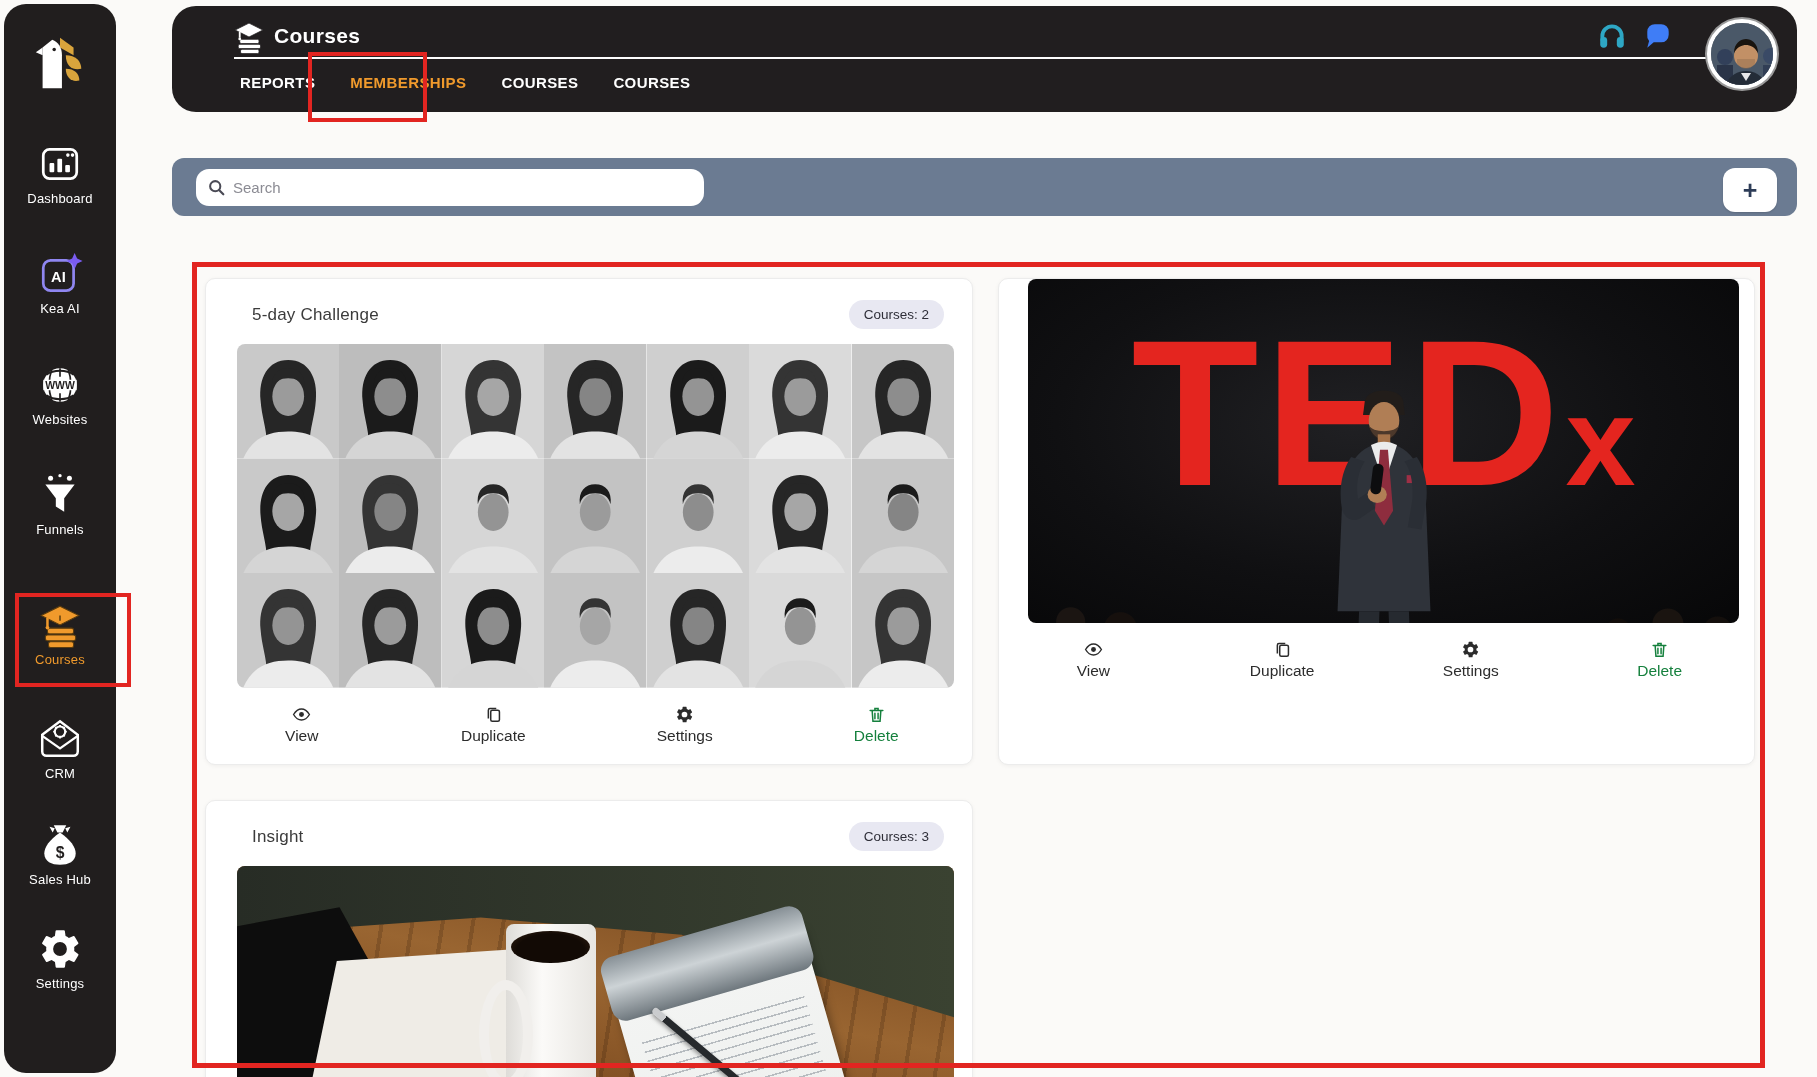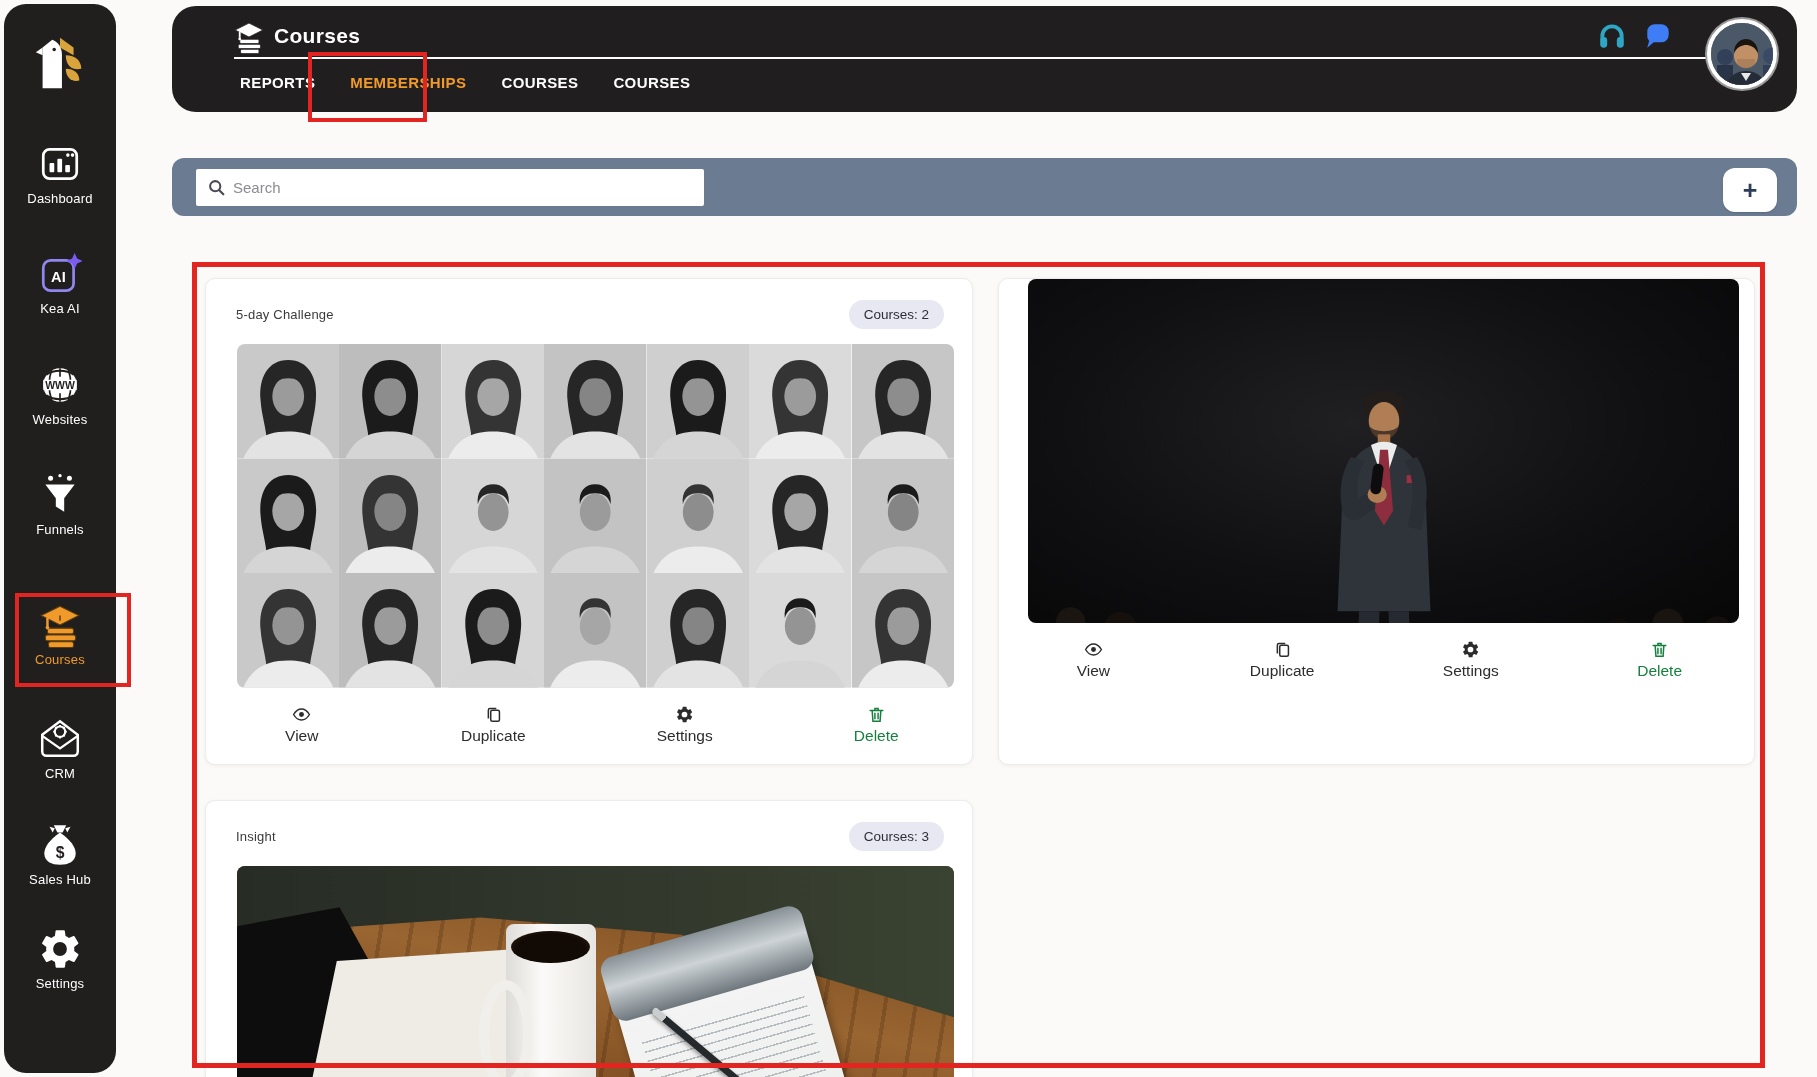--- a/index.html
+++ b/index.html
@@ -31,40 +31,40 @@
   .hp-icon { position:absolute; right:170px; top:15px; width:30px; height:30px; cursor:pointer; }
   .chat-icon { position:absolute; right:124px; top:16px; width:30px; height:28px; cursor:pointer; }
   .avatar { position:absolute; right:20px; top:13px; width:70px; height:70px; border-radius:50%;
             border:4px solid #fff; box-shadow:0 0 0 2px #9a9a9a, inset 0 0 0 1px #777;
             overflow:hidden; background:#39424e; cursor:pointer; z-index:6; }
 
   
   .toolbar { position:absolute; left:172px; top:158px; width:1625px; height:58px;
              background:#6b7b92; border-radius:12px; z-index:3; }
   .searchbox { position:absolute; left:24px; top:11px; width:508px; height:37px; background:#fff;
-               border-radius:2px; display:flex; align-items:center; padding:0 12px; }
+               border-radius:13px; display:flex; align-items:center; padding:0 12px; }
   .searchbox svg { width:17px; height:17px; margin-right:8px; flex:none; }
   .searchbox input { border:none; outline:none; flex:1; font-size:15px; color:#444;
                      font-family:"Liberation Sans",sans-serif; background:transparent; }
   .searchbox input::placeholder { color:#8b8b93; }
   .add-btn { position:absolute; right:20px; top:10px; width:54px; height:44px; background:#fff;
              border:none; border-radius:12px; font-size:25px; font-weight:bold; color:#2d3c57;
              cursor:pointer; line-height:1; box-shadow:0 1px 2px rgba(0,0,0,.15); }
 
   
   .content-outline { position:absolute; left:192px; top:262px; width:1573px; height:806px;
                      border:5px solid #e22521; z-index:50; pointer-events:none; }
   .card { position:absolute; background:#fff; border:1px solid #ececec; border-radius:10px;
           box-shadow:0 1px 4px rgba(0,0,0,.05); z-index:2; }
   .card-1 { left:205px; top:278px; width:768px; height:487px; }
   .card-2 { left:998px; top:278px; width:757px; height:487px; }
   .card-3 { left:205px; top:800px; width:768px; height:494px; }
   .card-head { display:flex; justify-content:space-between; align-items:center;
                padding:21px 28px 15px 30px; }
-  .card-title { font-size:13px; color:#3b3b3b; letter-spacing:.2px; }
+  .card-title { font-size:17px; color:#3b3b3b; letter-spacing:.2px;margin-left:16px; }
   .badge { background:#e8e8f2; border-radius:999px; padding:7px 15px; font-size:13.5px; color:#2e2e38; }
   .media { margin:0 18px 0 31px; height:344px; border-radius:8px; overflow:hidden; position:relative; }
   .card-2 .media { margin:0 15px 0 29px; }
 
   .actions { display:flex; margin-top:17px; }
   .action { flex:1; text-align:center; cursor:pointer; color:#2c2c2c; }
   .action svg { width:19px; height:19px; display:block; margin:0 auto 3px; }
   .action .alabel { font-size:15.5px; }
   .action.danger { color:#15803d; }
 
@@ -470,20 +470,21 @@
           <path d="M4 7 h16 M10 7 V4.5 h4 V7 M6.5 7 l1 13.5 h9 l1-13.5 M10 10.5 v7 M14 10.5 v7" fill="none" stroke="currentColor" stroke-width="1.9" stroke-linecap="round"></path>
         </svg>
       <span class="alabel">Delete</span>
     </div>
   </div>
 </section>
 
 <section class="card card-2">
   <div class="media">
     <div class="tedx">
+      <div class="tedx-word"><span>TED</span><span class="xsmall">x</span></div>
       <svg class="tedx-speaker" viewBox="0 0 150 260">
         <path d="M58 21 c2-13 32-13 34 0 l1.5 12 H56.5 Z" fill="#221d1a"></path>
         <ellipse cx="75" cy="38" rx="13.5" ry="16.5" fill="#b07e55"></ellipse>
         <path d="M62 42 c1 9 5.5 13 13 13 s12-4 13-13 c-2 7-24 7-26 0 Z" fill="#2b221d" opacity=".75"></path>
         <rect x="69.5" y="50" width="11" height="9" fill="#a57249"></rect>
         <path d="M75 57 c-27 4-35 25-37 54 l-4 95 h82 l-4-95 c-2-29-10-50-37-54 Z" fill="#2f333a"></path>
         <path d="M63.5 59.5 l11.5 35 11.5-35 c-7.5-4-15.5-4-23 0 Z" fill="#ebecec"></path>
         <path d="M71.5 63.5 h7 l4.5 54 -8 13 -8-13 Z" fill="#8e2d3e"></path>
         <rect x="95" y="86" width="10" height="7" fill="#9e2f45"></rect>
         <path d="M46 70 c-9 13-11 31-8 46 2 8 10 12 16 8 l13-9 -6-14 -9 6 c-2-12 0-24 6-33 Z" fill="#2a2e35"></path>

